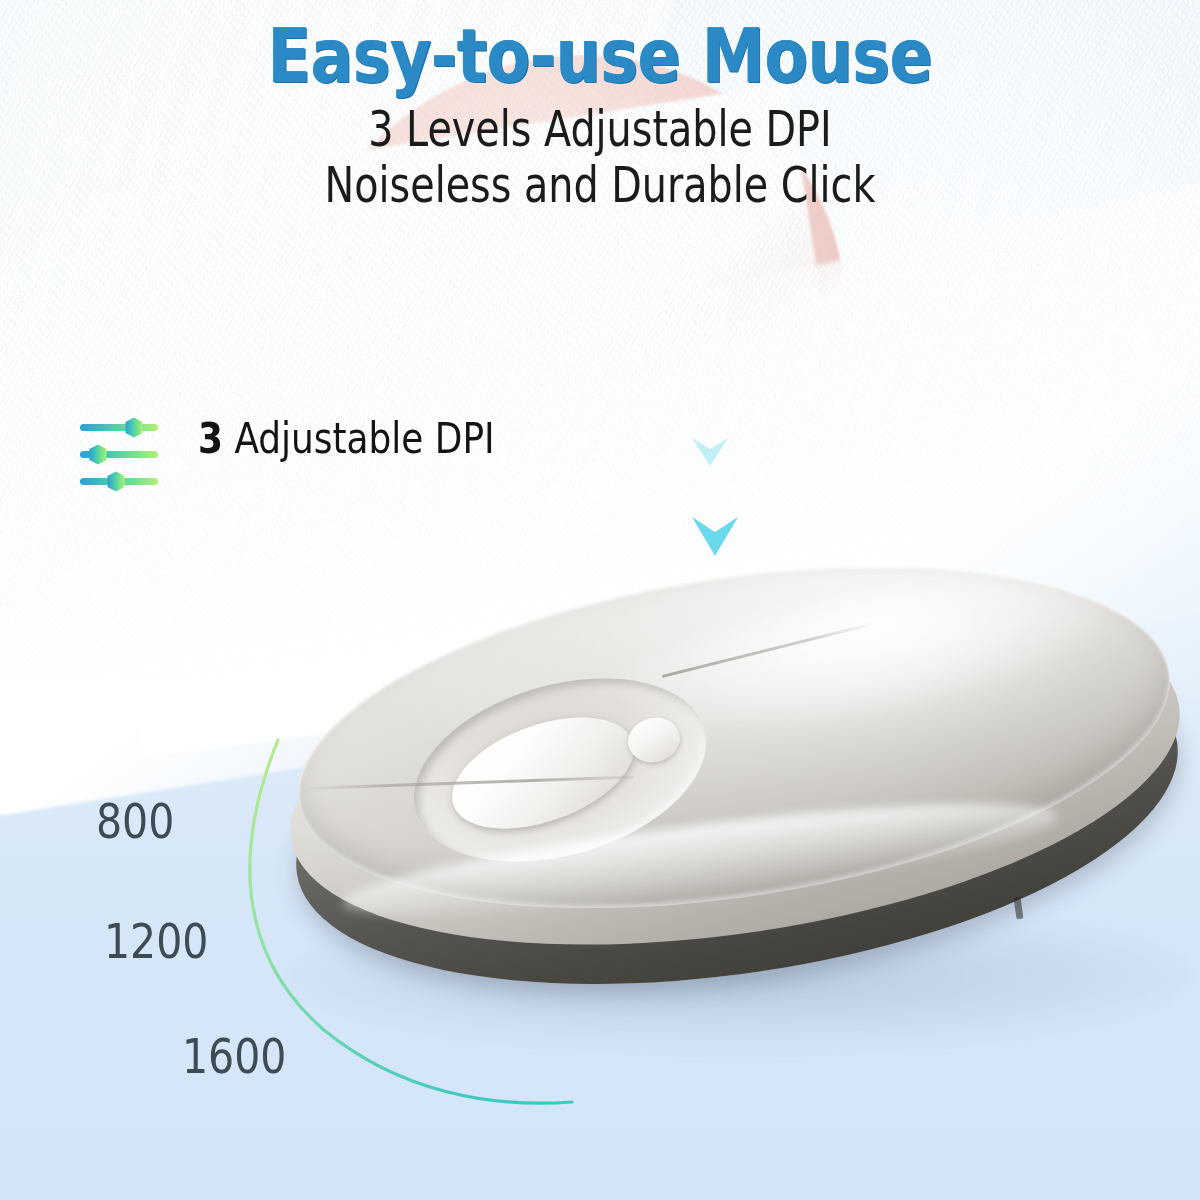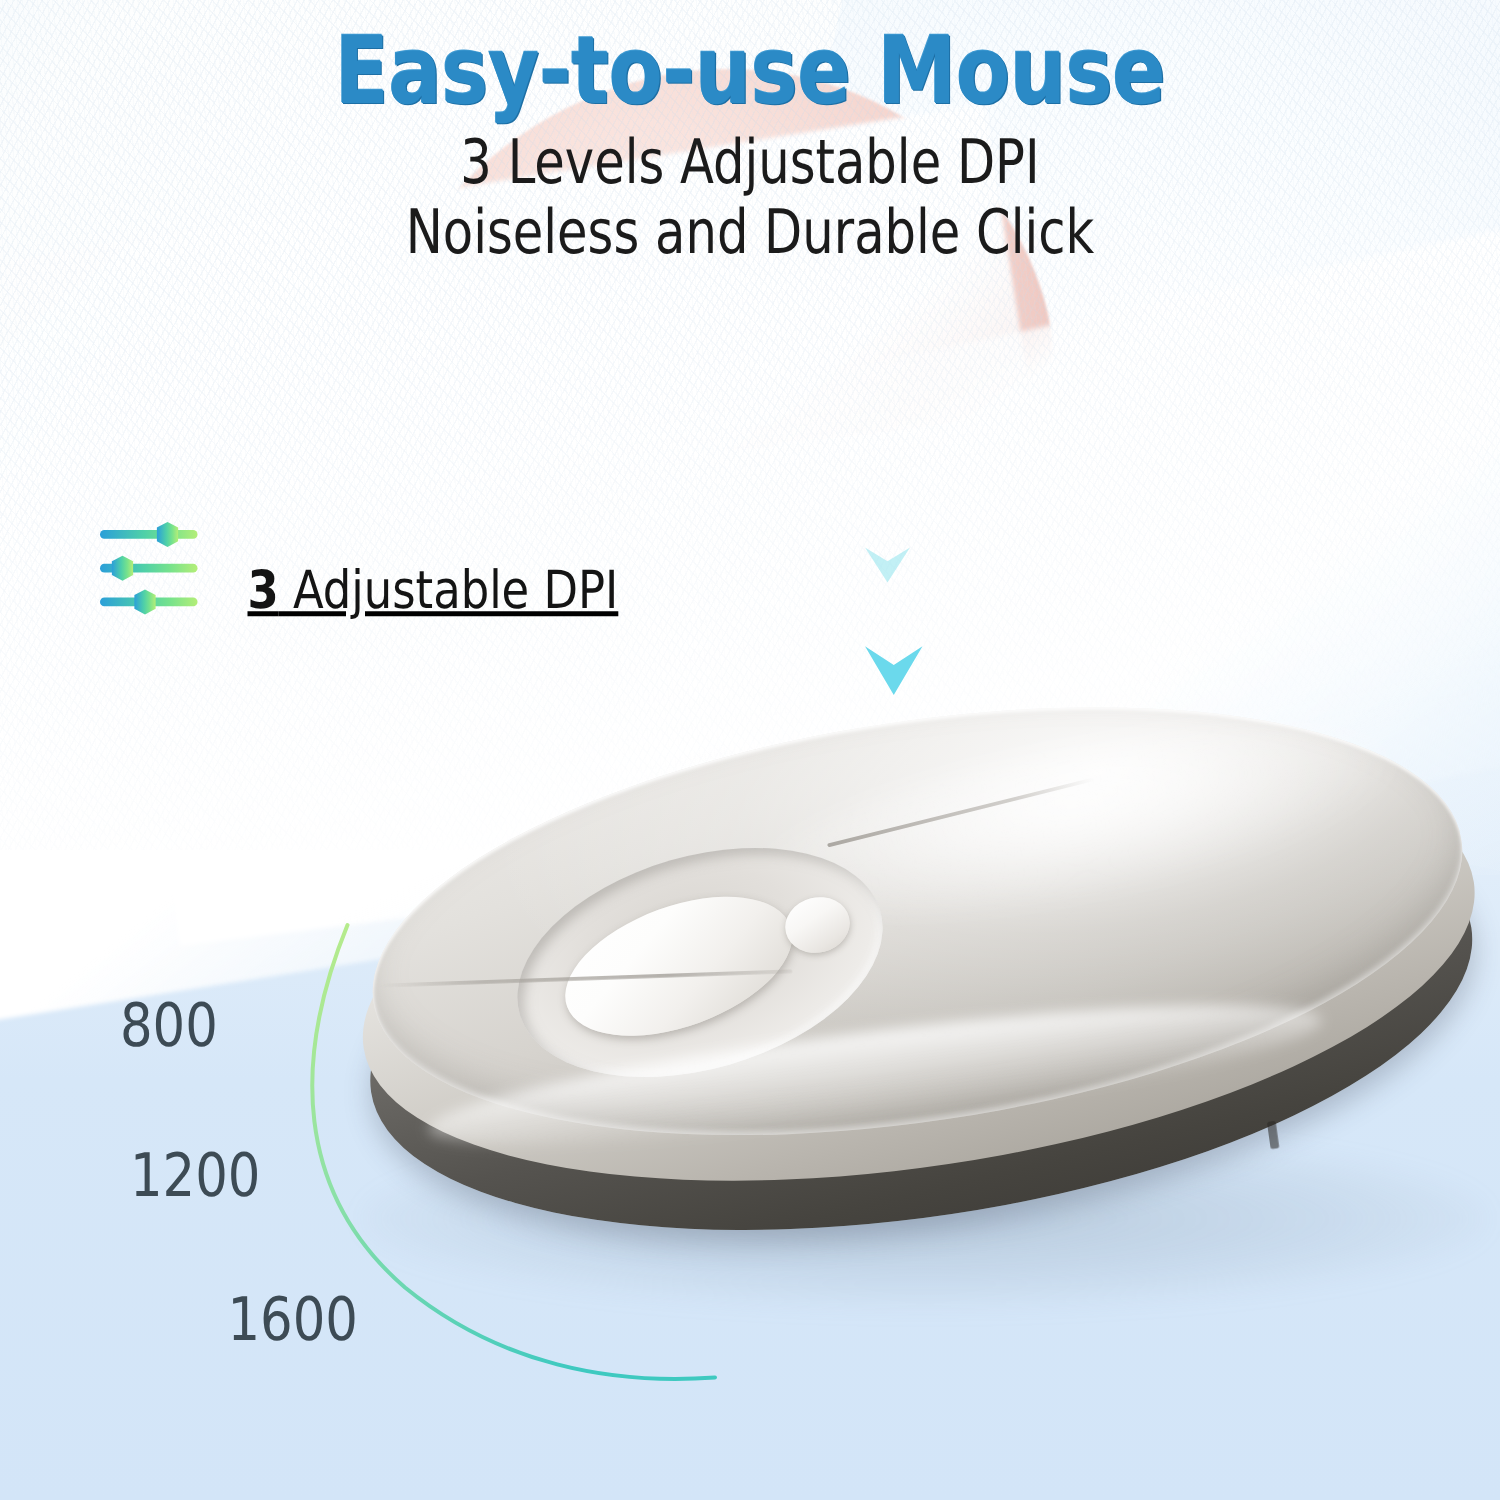--- a/index.html
+++ b/index.html
@@ -135,21 +135,21 @@
     transform:scaleX(0.94);
     text-shadow:1px 1px 0 #1d6fa5, -0.5px -0.5px 0 #3f9ad2;
   }
   .sub{
     font-family:"DejaVu Sans Condensed","Liberation Sans", sans-serif;
     font-size:49px;line-height:1.28;color:#1b1b1b;font-weight:400;
     transform:scaleX(0.90);margin-top:4px;
   }
 
   
-  .feature{position:absolute;display:flex;align-items:flex-end;gap:34px;text-decoration:underline;}
+  .feature{position:absolute;display:flex;align-items:flex-start;gap:34px;}
   .feature .ico{width:86px;height:82px;flex:0 0 auto;display:block;}
   .feature .txt{
     font-family:"DejaVu Sans Condensed","Liberation Sans", sans-serif;
     font-size:42px;color:#141414;white-space:nowrap;
     transform:scaleX(0.95);transform-origin:left center;
   }
   .feature .txt b{font-weight:bold;}
   #feat-dpi{left:78px;top:414px;}
   #feat-noise{left:78px;top:533px;}
 

